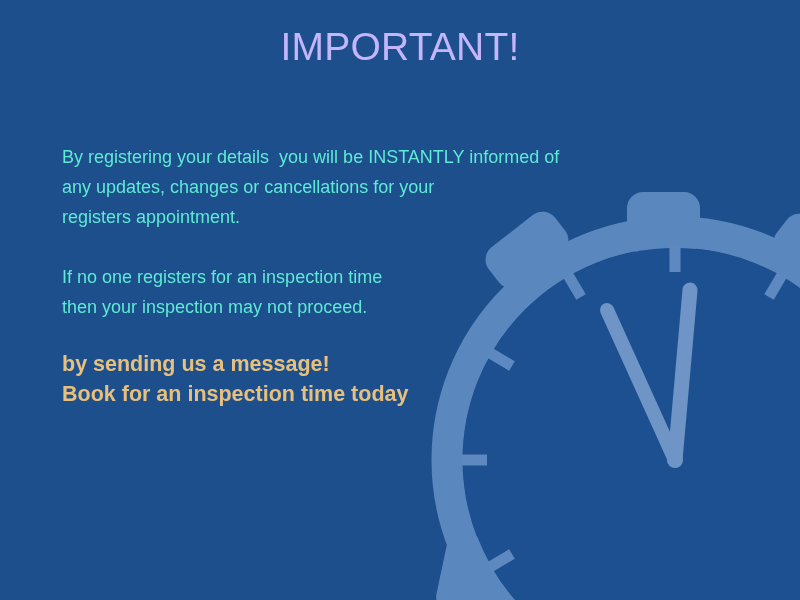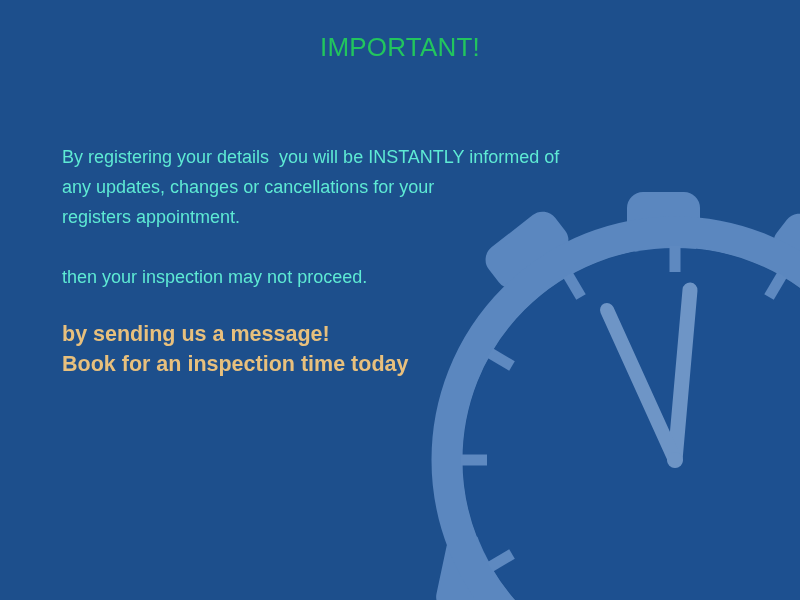--- a/index.html
+++ b/index.html
@@ -34,22 +34,22 @@
   
   #heading-block {
     position: absolute;
     left: 0;
     top: 28px;
     width: 800px;
     text-align: center;
     z-index: 5;
   }
   .heading-line1 {
-    color: #22c55e;
-    font-size: 26px;
+    color: #c4b5fd;
+    font-size: 39px;
     font-weight: 400;
     line-height: 38px;
     letter-spacing: 0.2px;
     white-space: pre;
   }
   .heading-line2 {
     color: #e8c07d;
     font-size: 25px;
     font-weight: 700;
     line-height: 36px;
@@ -154,20 +154,21 @@
 
     <div class="para">
       <div class="body-line">By registering your details  you will be INSTANTLY informed of</div>
       <div class="body-line">any updates, changes or cancellations for your</div>
       <div class="body-line">registers appointment.</div>
     </div>
 
     <div class="spacer-line"></div>
 
     <div class="para">
+      <div class="body-line">If no one registers for an inspection time</div>
       <div class="body-line">then your inspection may not proceed.</div>
     </div>
 
     <div class="spacer-line-sm"></div>
 
     <div class="para">
       <div class="gold-bold">by sending us a message!</div>
       <div class="gold-bold">Book for an inspection time today</div>
     </div>
 

